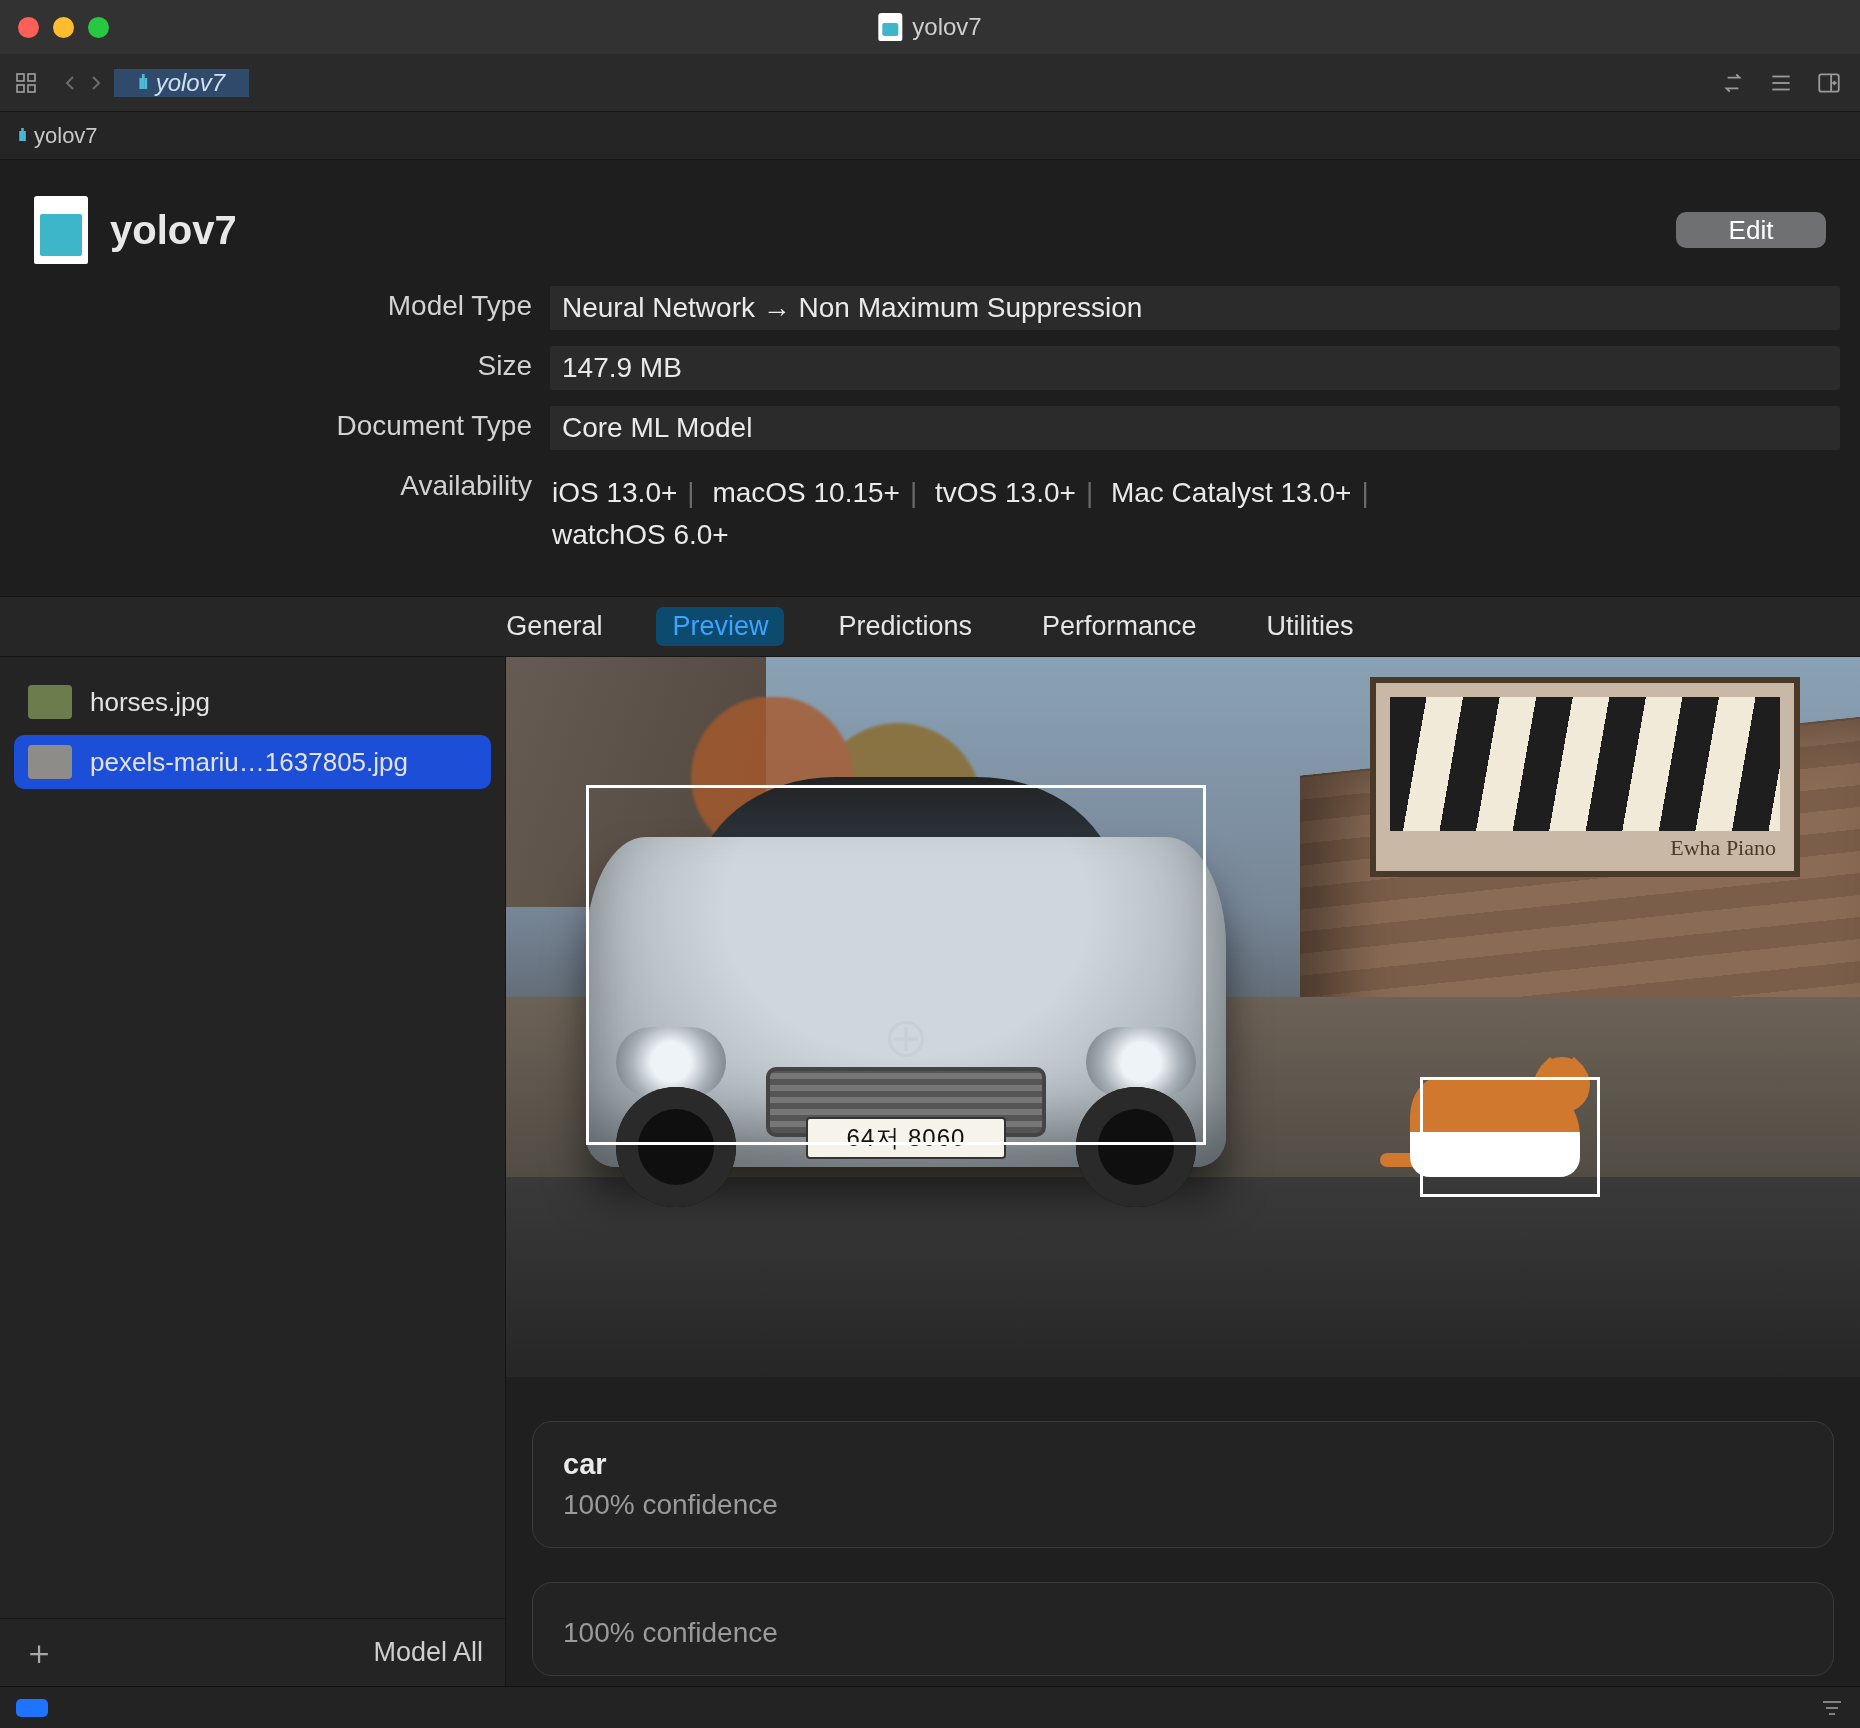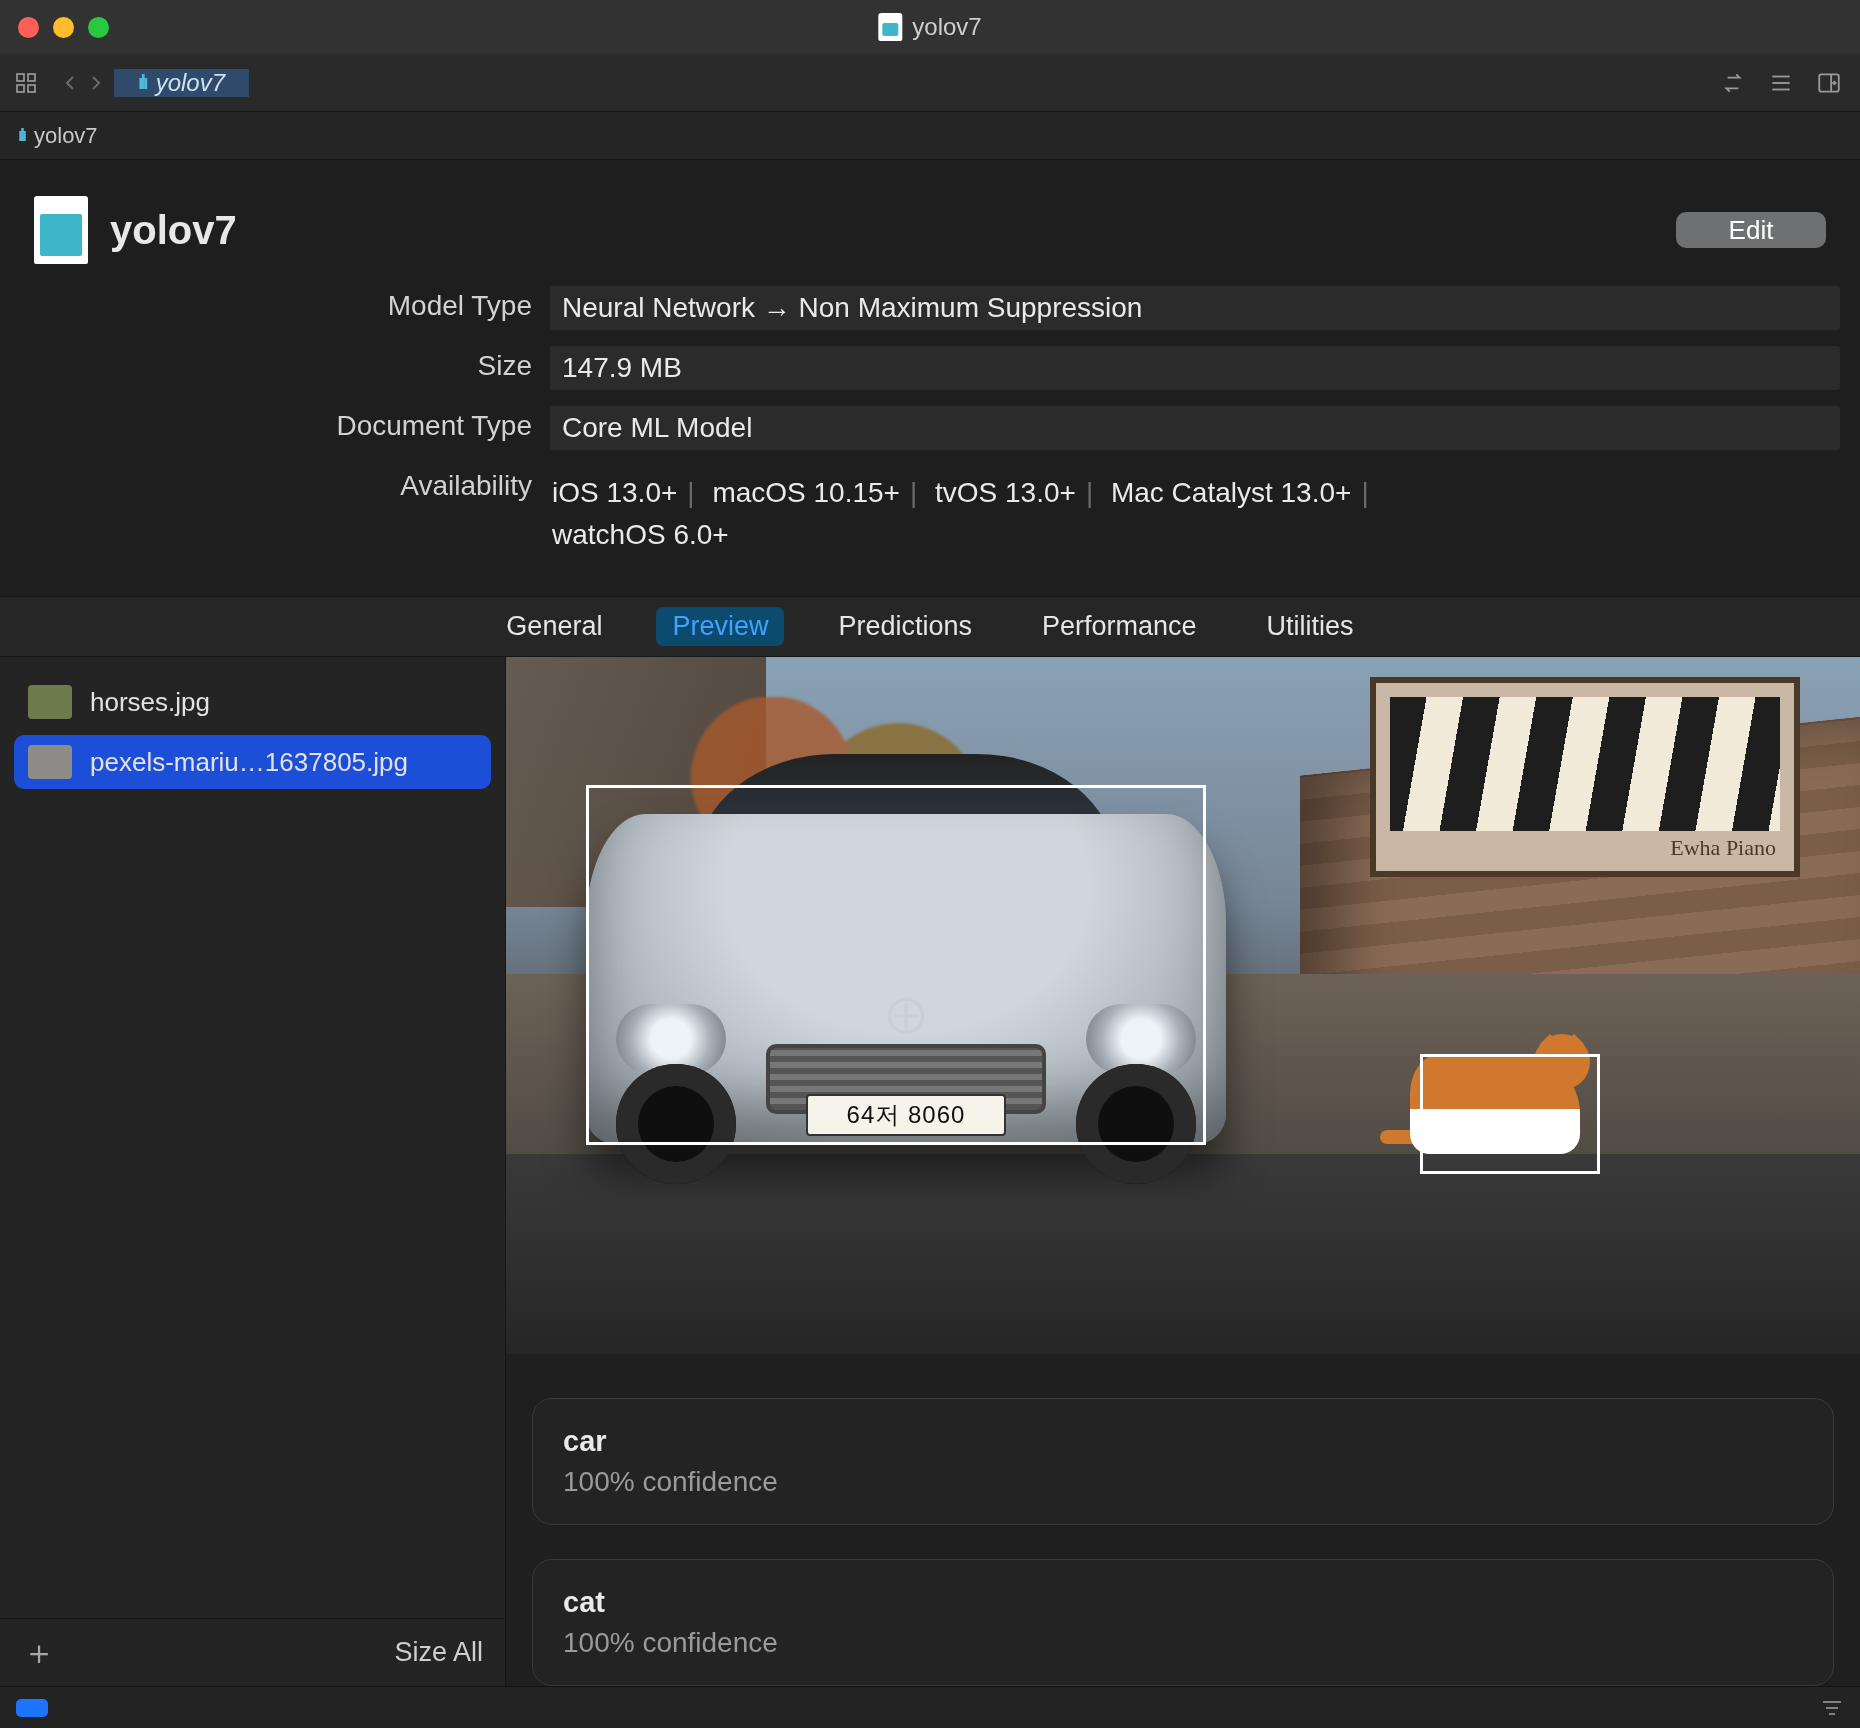--- a/index.html
+++ b/index.html
@@ -369,21 +369,21 @@
             <div class="thumb" style="background: rgb(107, 125, 77);"></div>
             <span>horses.jpg</span>
           </div>
           <div class="file-item selected">
             <div class="thumb" style="background: rgb(142, 140, 136);"></div>
             <span>pexels-mariu…1637805.jpg</span>
           </div>
         </div>
       <div class="sidebar-footer">
         <span class="add-btn">＋</span>
-        <span class="clear-all">Size All</span>
+        <span class="clear-all">Model All</span>
       </div>
     </div>
 
     <div class="main">
       <div class="viewer">
         <div class="sky"></div>
         <div class="building-left"></div>
         <div class="trees"></div>
         <div class="wall-right"></div>
         <div class="piano-sign">
@@ -414,21 +414,20 @@
         <div class="bbox car-box"></div>
         <div class="bbox cat-box"></div>
       </div>
 
       <div class="detections" id="detections">
           <div class="det-card">
             <div class="det-label">car</div>
             <div class="det-conf">100% confidence</div>
           </div>
           <div class="det-card">
-            <div class="det-label">cat</div>
             <div class="det-conf">100% confidence</div>
           </div>
         </div>
     </div>
   </div>
 
   <div class="statusbar">
     <div class="status-pill"></div>
     <div class="status-right">
       <svg width="24" height="20" viewBox="0 0 24 20" fill="none" stroke="currentColor" stroke-width="1.8">

